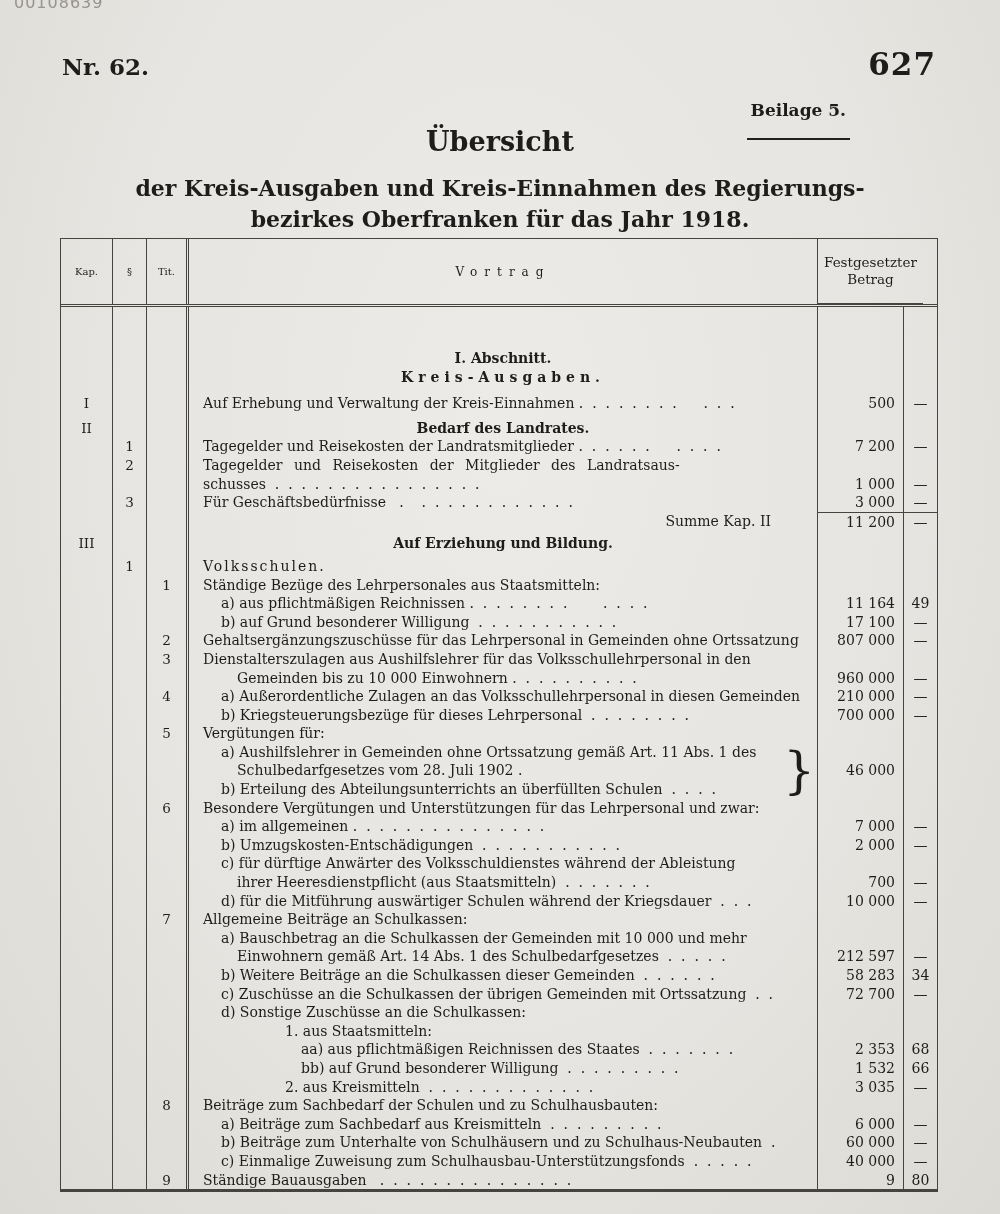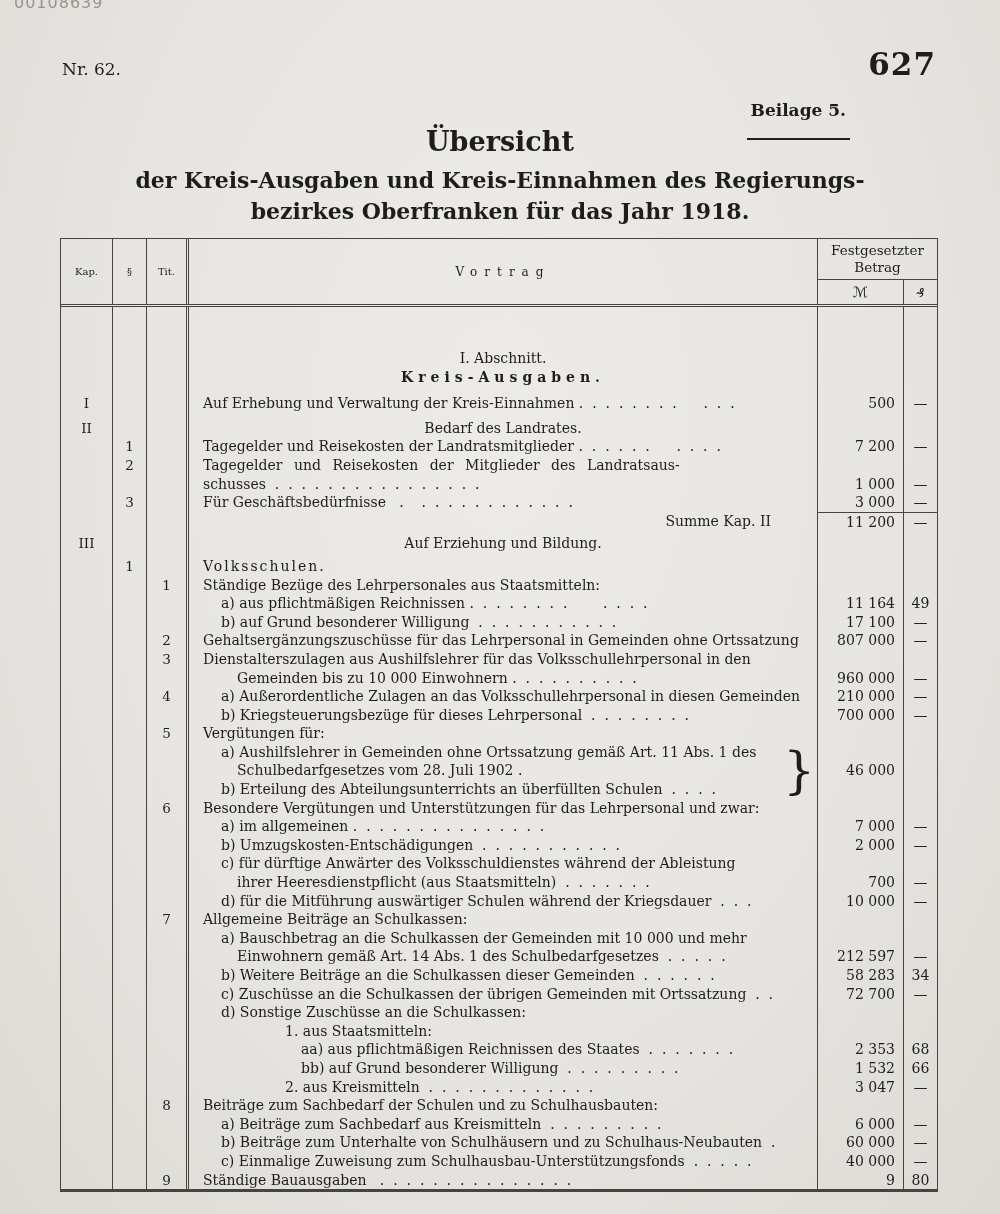--- a/index.html
+++ b/index.html
@@ -1,49 +1,49 @@
 <!DOCTYPE html>
 <html><head>
 <meta charset="utf-8">
 <style>
   *{box-sizing:border-box;margin:0;padding:0}
   html,body{width:1000px;height:1214px;overflow:hidden}
   body{background:#d8d6d1;font-family:"DejaVu Serif","Liberation Serif",serif;color:#1e1d1b;position:relative}
   .page{position:absolute;inset:0;background:radial-gradient(ellipse at 50% 35%, #edebe7 0%, #e7e5e1 55%, #dcdad4 100%)}
   .scan-num{position:absolute;top:-7px;left:14px;font-family:"DejaVu Sans","Liberation Sans",sans-serif;font-size:16px;color:#97948e;letter-spacing:1px}
   .masthead{position:absolute;top:46px;left:62px;right:64px;display:flex;justify-content:space-between;align-items:baseline}
-  .nr{font-size:17px;font-weight:400}
+  .nr{font-size:23px;font-weight:700}
   .pgnum{font-size:31px;font-weight:700;letter-spacing:1px}
   .beilage{position:absolute;top:100px;right:150px;font-size:17px;font-weight:700;border-bottom:2.5px solid #22211f;padding:0 4px 18px 4px}
   .titleblock{position:absolute;top:126px;left:0;right:0;text-align:center}
-  .title1{font-size:27px;font-weight:700;margin-bottom:8px}
+  .title1{font-size:27px;font-weight:700;margin-bottom:16px}
   .title2,.title3{font-size:22px;font-weight:700;line-height:31px}
   .table{position:absolute;left:60px;right:62px;top:238px;bottom:22px;border:1px solid #46443f;border-bottom-width:3px;overflow:hidden}
   .thead{display:grid;grid-template-columns:52px 34px 42px 1fr 119px;height:68px;border-bottom:3px double #46443f}
   .hc{display:flex;align-items:center;justify-content:center;font-size:10px}
   .c-kap{border-right:1px solid #46443f}
   .c-par{border-right:1px solid #46443f}
   .c-tit{border-right:3px double #46443f}
   .c-vortrag{border-right:1px solid #46443f;position:relative}
   .c-m{border-right:1px solid #46443f}
   .hv{letter-spacing:7px;font-size:12px}
-  .hbetrag{display:flex;flex-direction:column}
+  .hbetrag{display:flex;flex-direction:row}
   .hbetrag-top{flex:1;display:flex;align-items:center;justify-content:center;text-align:center;font-size:13.5px;line-height:17px;border-bottom:1px solid #46443f;padding:2px 6px}
   .hbetrag-bottom{height:24px;display:flex}
   .hm{width:86px;border-right:1px solid #46443f;display:flex;align-items:center;justify-content:center;font-style:italic;font-family:"DejaVu Sans","DejaVu Serif",serif;font-size:14px}
   .hpf{flex:1;display:flex;align-items:center;justify-content:center;font-style:italic;font-family:"DejaVu Sans","DejaVu Serif",serif;font-size:13px}
   .trow{display:grid;grid-template-columns:52px 34px 42px 1fr 86px 33px;height:18.6px}
   .trow .cell{font-size:14px;line-height:18.6px;overflow:visible}
   .trow .c-kap,.trow .c-par,.trow .c-tit{text-align:center;font-size:13.5px}
   .trow .c-vortrag{padding-left:14px;white-space:pre}
   .trow .c-m{text-align:right;padding-right:8px}
   .trow .c-pf{text-align:center}
   .al-center{text-align:center !important;padding-left:0 !important}
   .al-right{text-align:right !important;padding-right:46px !important}
-  .bold{font-weight:400}
+  .bold{font-weight:700}
   .spread{letter-spacing:5px;font-weight:700}
   .sp2{letter-spacing:2px}
   .wide{word-spacing:7px}
   .ind1{padding-left:32px !important}
   .ind2{padding-left:48px !important}
   .ind3{padding-left:96px !important}
   .ind4{padding-left:112px !important}
   .topline{border-top:1px solid #46443f}
   .brace{position:absolute;right:2px;top:50%;transform:translateY(-50%);font-size:50px;font-weight:400;line-height:1}
 </style>
@@ -424,21 +424,21 @@
           <div class="cell c-tit"></div>
           <div class="cell c-vortrag ind4">bb) auf Grund besonderer Willigung  .  .  .  .  .  .  .  .  .</div>
           <div class="cell c-m">1 532</div>
           <div class="cell c-pf">66</div>
         </div>
         <div class="trow">
           <div class="cell c-kap"></div>
           <div class="cell c-par"></div>
           <div class="cell c-tit"></div>
           <div class="cell c-vortrag ind3">2. aus Kreismitteln  .  .  .  .  .  .  .  .  .  .  .  .  .</div>
-          <div class="cell c-m">3 047</div>
+          <div class="cell c-m">3 035</div>
           <div class="cell c-pf">—</div>
         </div>
         <div class="trow">
           <div class="cell c-kap"></div>
           <div class="cell c-par"></div>
           <div class="cell c-tit">8</div>
           <div class="cell c-vortrag">Beiträge zum Sachbedarf der Schulen und zu Schulhausbauten:</div>
           <div class="cell c-m"></div>
           <div class="cell c-pf"></div>
         </div>

